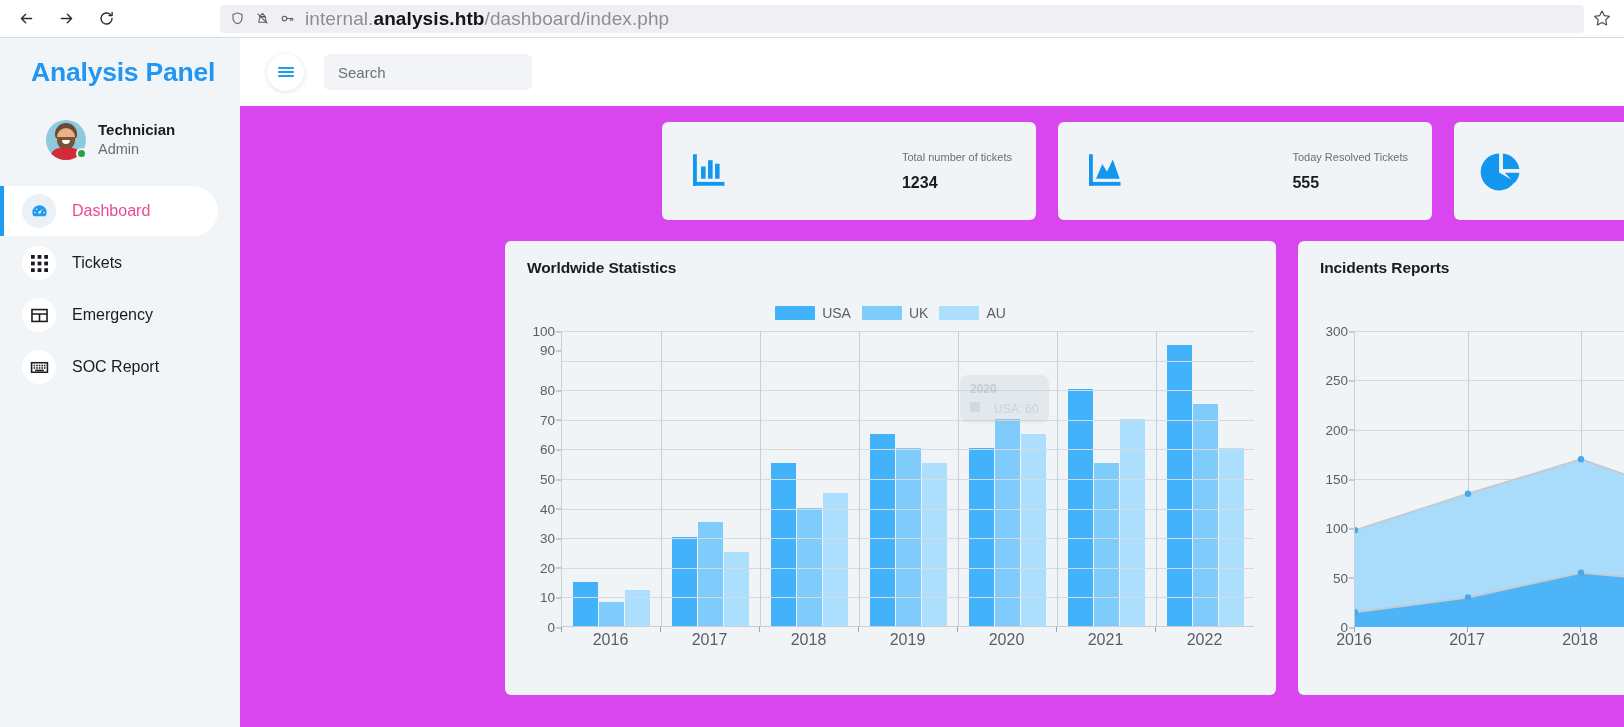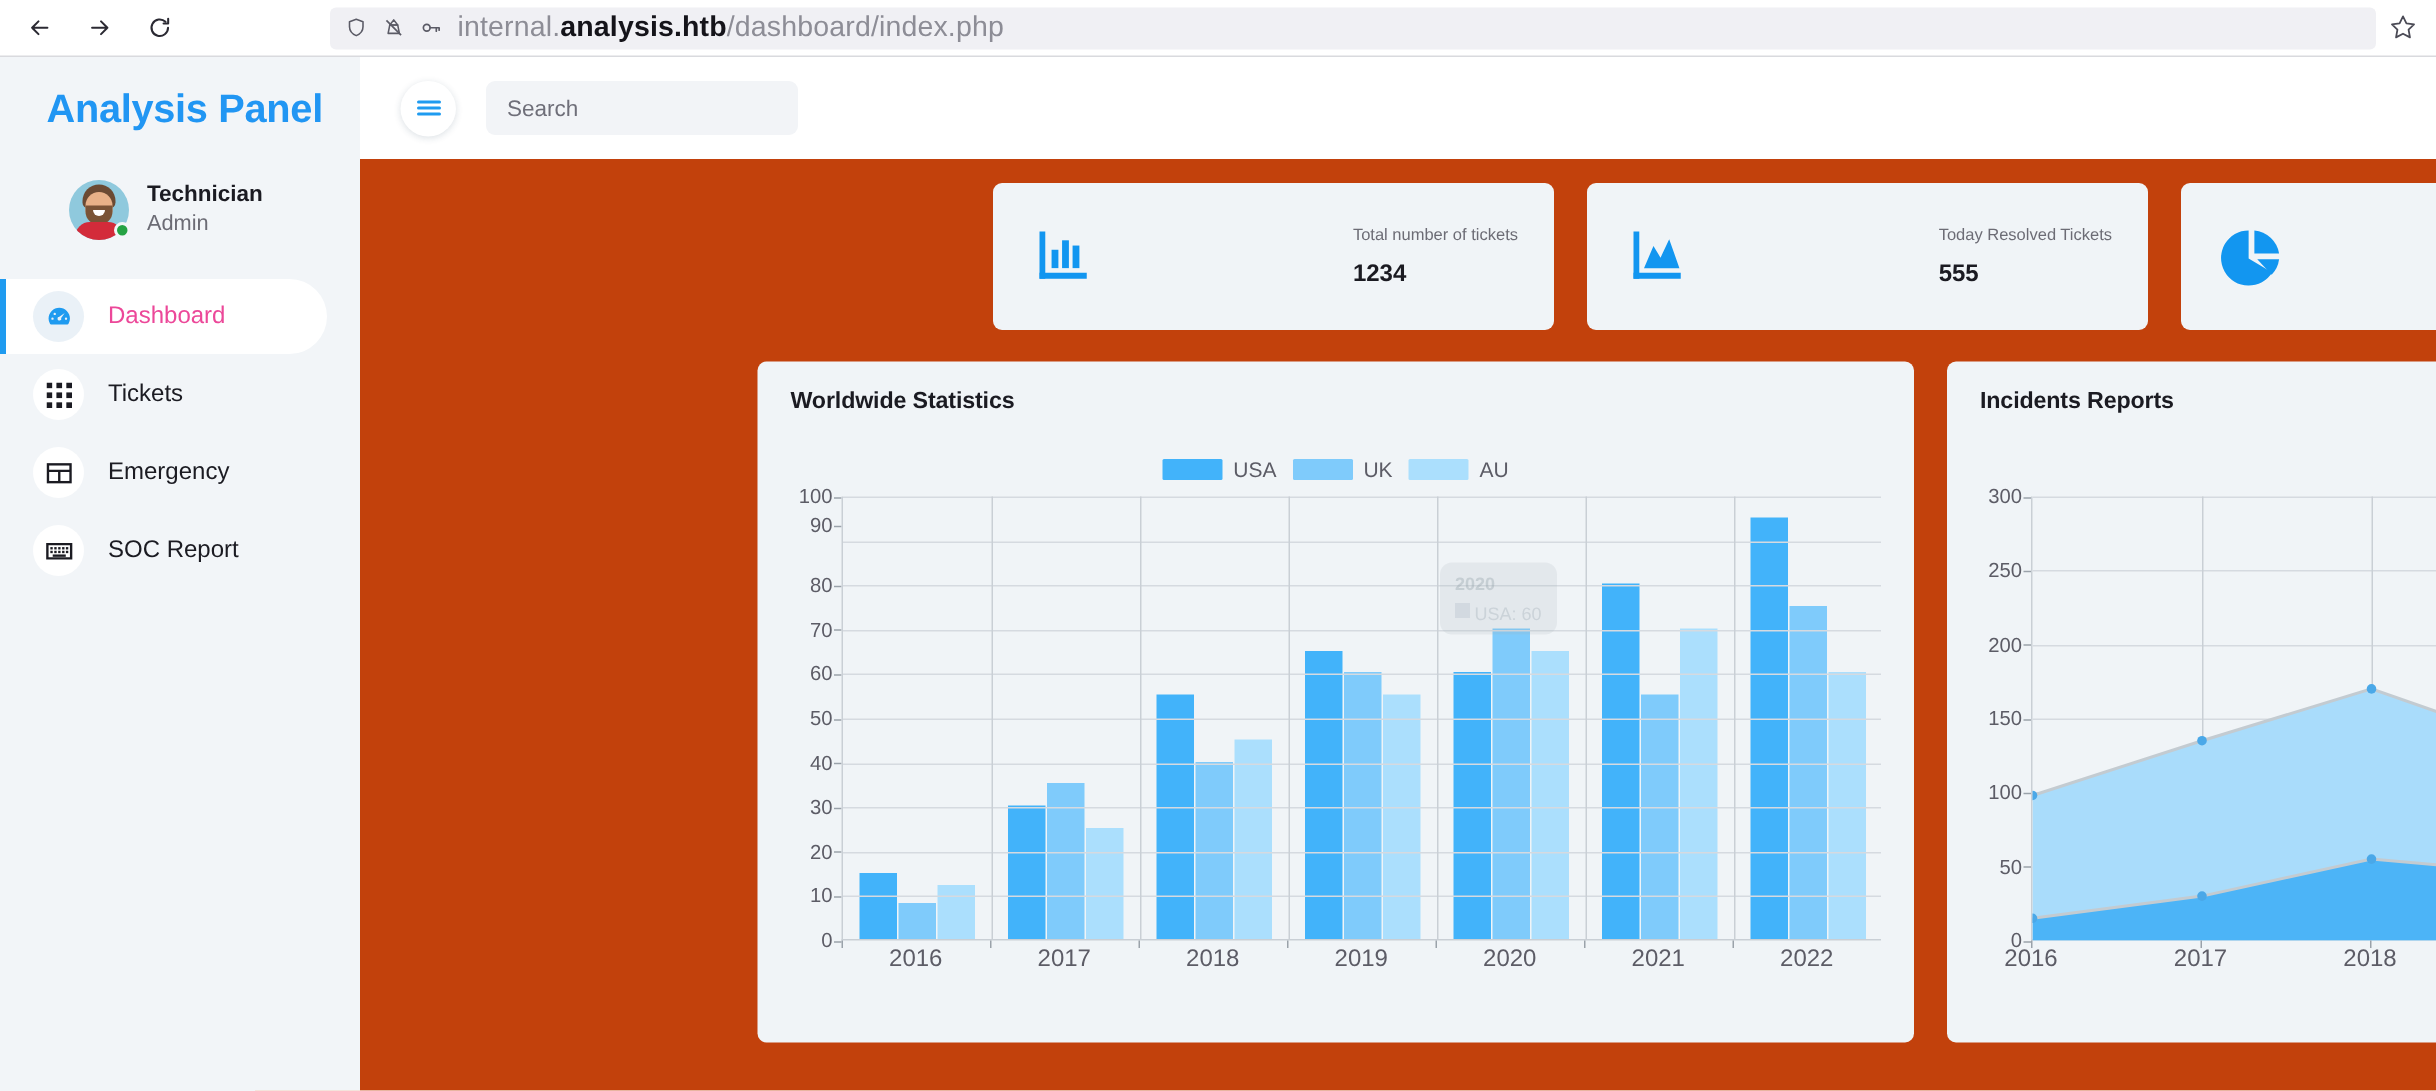--- a/index.html
+++ b/index.html
@@ -105,21 +105,21 @@
     background: #ffffff;
     display: flex; align-items: center; justify-content: center;
     flex: 0 0 auto;
     color: #1b1b22;
   }
   .nav-item.active .nav-icon { background: #eaf1f7; color: #1f9bf0; }
   .nav-label { font-size: 16px; color: #1b1b22; }
   .nav-item.active .nav-label { color: #ec4899; }
 
   
-  .main { flex: 1; min-width: 0; background: #c2410c; position: relative; }
+  .main { flex: 1; min-width: 0; background: #d946ef; position: relative; }
   .topbar {
     height: 68px; display: flex; align-items: center;
     gap: 20px; padding-left: 27px;
     background: #ffffff;
   }
   .burger {
     width: 37px; height: 37px; border-radius: 50%;
     background: #ffffff;
     box-shadow: 0 1px 5px rgba(30,60,90,0.16);
     display: flex; align-items: center; justify-content: center;
@@ -227,21 +227,21 @@
   }
 
   .tooltip-ghost {
     position: absolute;
     background: rgba(160,172,182,0.16);
     border-radius: 8px;
     padding: 7px 10px;
     pointer-events: none;
   }
   .tooltip-ghost .tt-title { font-size: 12px; color: rgba(150,162,172,0.38); font-weight:700; }
-  .tooltip-ghost .tt-row { display:flex; align-items:flex-start; gap:3px; margin-top:6px; }
+  .tooltip-ghost .tt-row { display:flex; align-items:flex-start; gap:14px; margin-top:6px; }
   .tooltip-ghost .tt-sw { width:10px; height:10px; background: rgba(150,165,180,0.22); }
   .tooltip-ghost .tt-text { font-size: 12px; color: rgba(150,162,172,0.30); }
 
   .area-svg { position: absolute; left: 0; top: 0; }
 </style>
 </head>
 <body>
 
 <div class="browser-bar">
   <div class="nav-btns">

